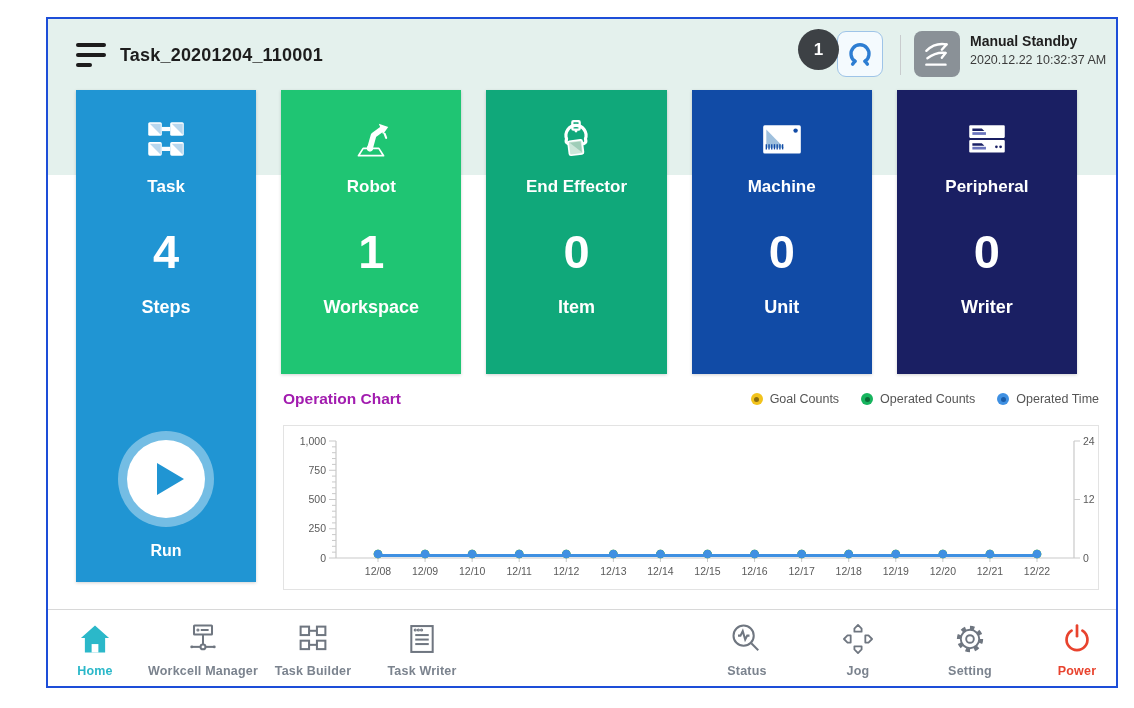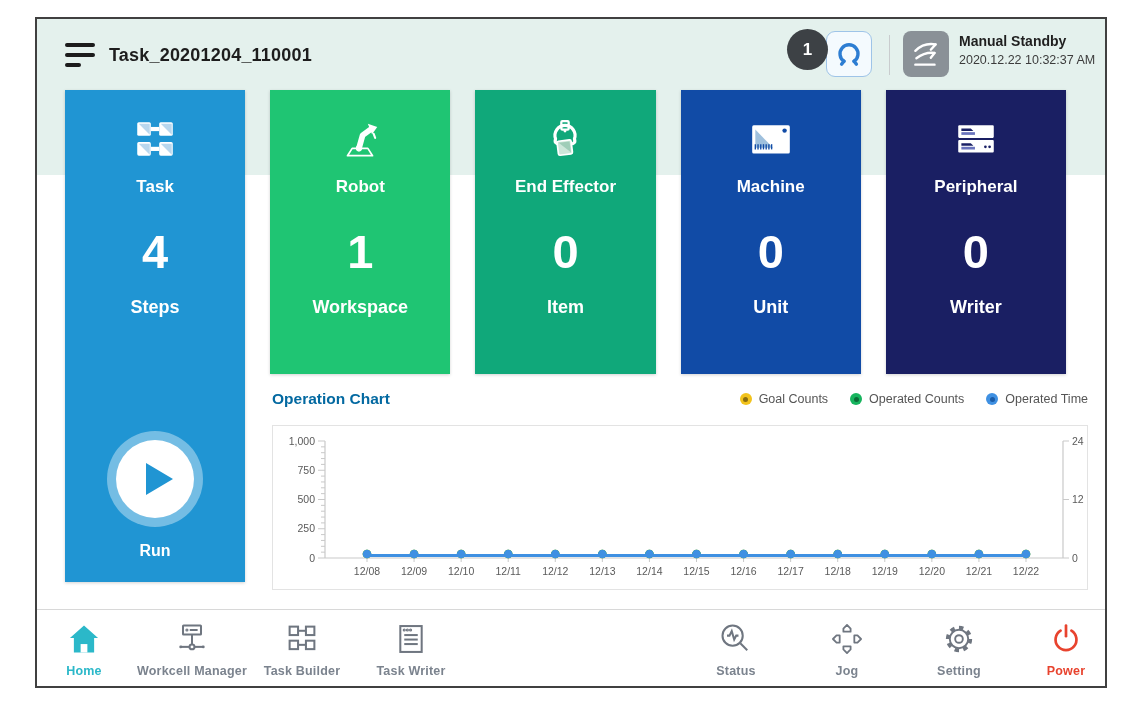--- a/index.html
+++ b/index.html
@@ -1,19 +1,19 @@
 <!DOCTYPE html>
 <html><head>
 <meta charset="utf-8">
 <style>
   * { margin:0; padding:0; box-sizing:border-box; }
   html,body { width:1134px; height:708px; background:#fff; overflow:hidden;
     font-family:"Liberation Sans", sans-serif; }
-  .app-frame { position:absolute; left:35px; top:17px; width:1072px; height:671px;
-    border:2px solid #404040; background:#fff; overflow:hidden; }
+  .app-frame { position:absolute; left:46px; top:17px; width:1072px; height:671px;
+    border:2px solid #1d4ed8; background:#fff; overflow:hidden; }
 
   
   .header-band { position:absolute; left:0; top:0; right:0; height:156px; background:#e4f1ed; }
   .hamburger { position:absolute; left:28px; top:24px; width:32px; height:26px; cursor:pointer; }
   .hamburger span { display:block; height:4px; background:#1c1c1c; border-radius:2px; margin-bottom:6px; }
   .hamburger span:nth-child(1){ width:30px; }
   .hamburger span:nth-child(2){ width:30px; }
   .hamburger span:nth-child(3){ width:16px; }
   .task-title { position:absolute; left:72px; top:26px; font-size:18px; font-weight:bold; color:#1d1d1d; letter-spacing:.2px; }
 
@@ -41,21 +41,21 @@
 
   .run-area { position:absolute; left:0; right:0; bottom:22px; }
   .run-circle { width:78px; height:78px; border-radius:50%; background:#fff; margin:0 auto;
     box-shadow:0 0 0 9px rgba(255,255,255,.38); display:flex; align-items:center; justify-content:center; cursor:pointer; }
   .play-triangle { width:0; height:0; border-left:27px solid #2095d3; border-top:16px solid transparent;
     border-bottom:16px solid transparent; margin-left:8px; }
   .run-label { font-size:16px; font-weight:bold; margin-top:24px; }
 
   
   .chart-header { position:absolute; left:235px; top:371px; width:816px; display:flex; align-items:center; }
-  .chart-title { font-size:15.5px; font-weight:bold; color:#0369a1; }
+  .chart-title { font-size:15.5px; font-weight:bold; color:#a21caf; }
   .legend { margin-left:auto; display:flex; align-items:center; gap:22px; }
   .legend-item { display:flex; align-items:center; gap:7px; font-size:12.5px; color:#555; }
   .legend-dot { width:12px; height:12px; border-radius:50%; display:flex; align-items:center; justify-content:center; }
   .legend-dot-core { width:5px; height:5px; border-radius:50%; }
   .chart-box { position:absolute; left:235px; top:406px; width:816px; height:165px;
     border:1px solid #e3e3e3; background:#fff; }
 
   
   .bottom-nav { position:absolute; left:0; right:0; bottom:0; height:77px; background:#fff; border-top:1px solid #d8d8d8;padding-left:36px; }
   .nav-item { position:absolute; top:10px; width:130px; text-align:center; color:#7b838e; cursor:pointer; }

